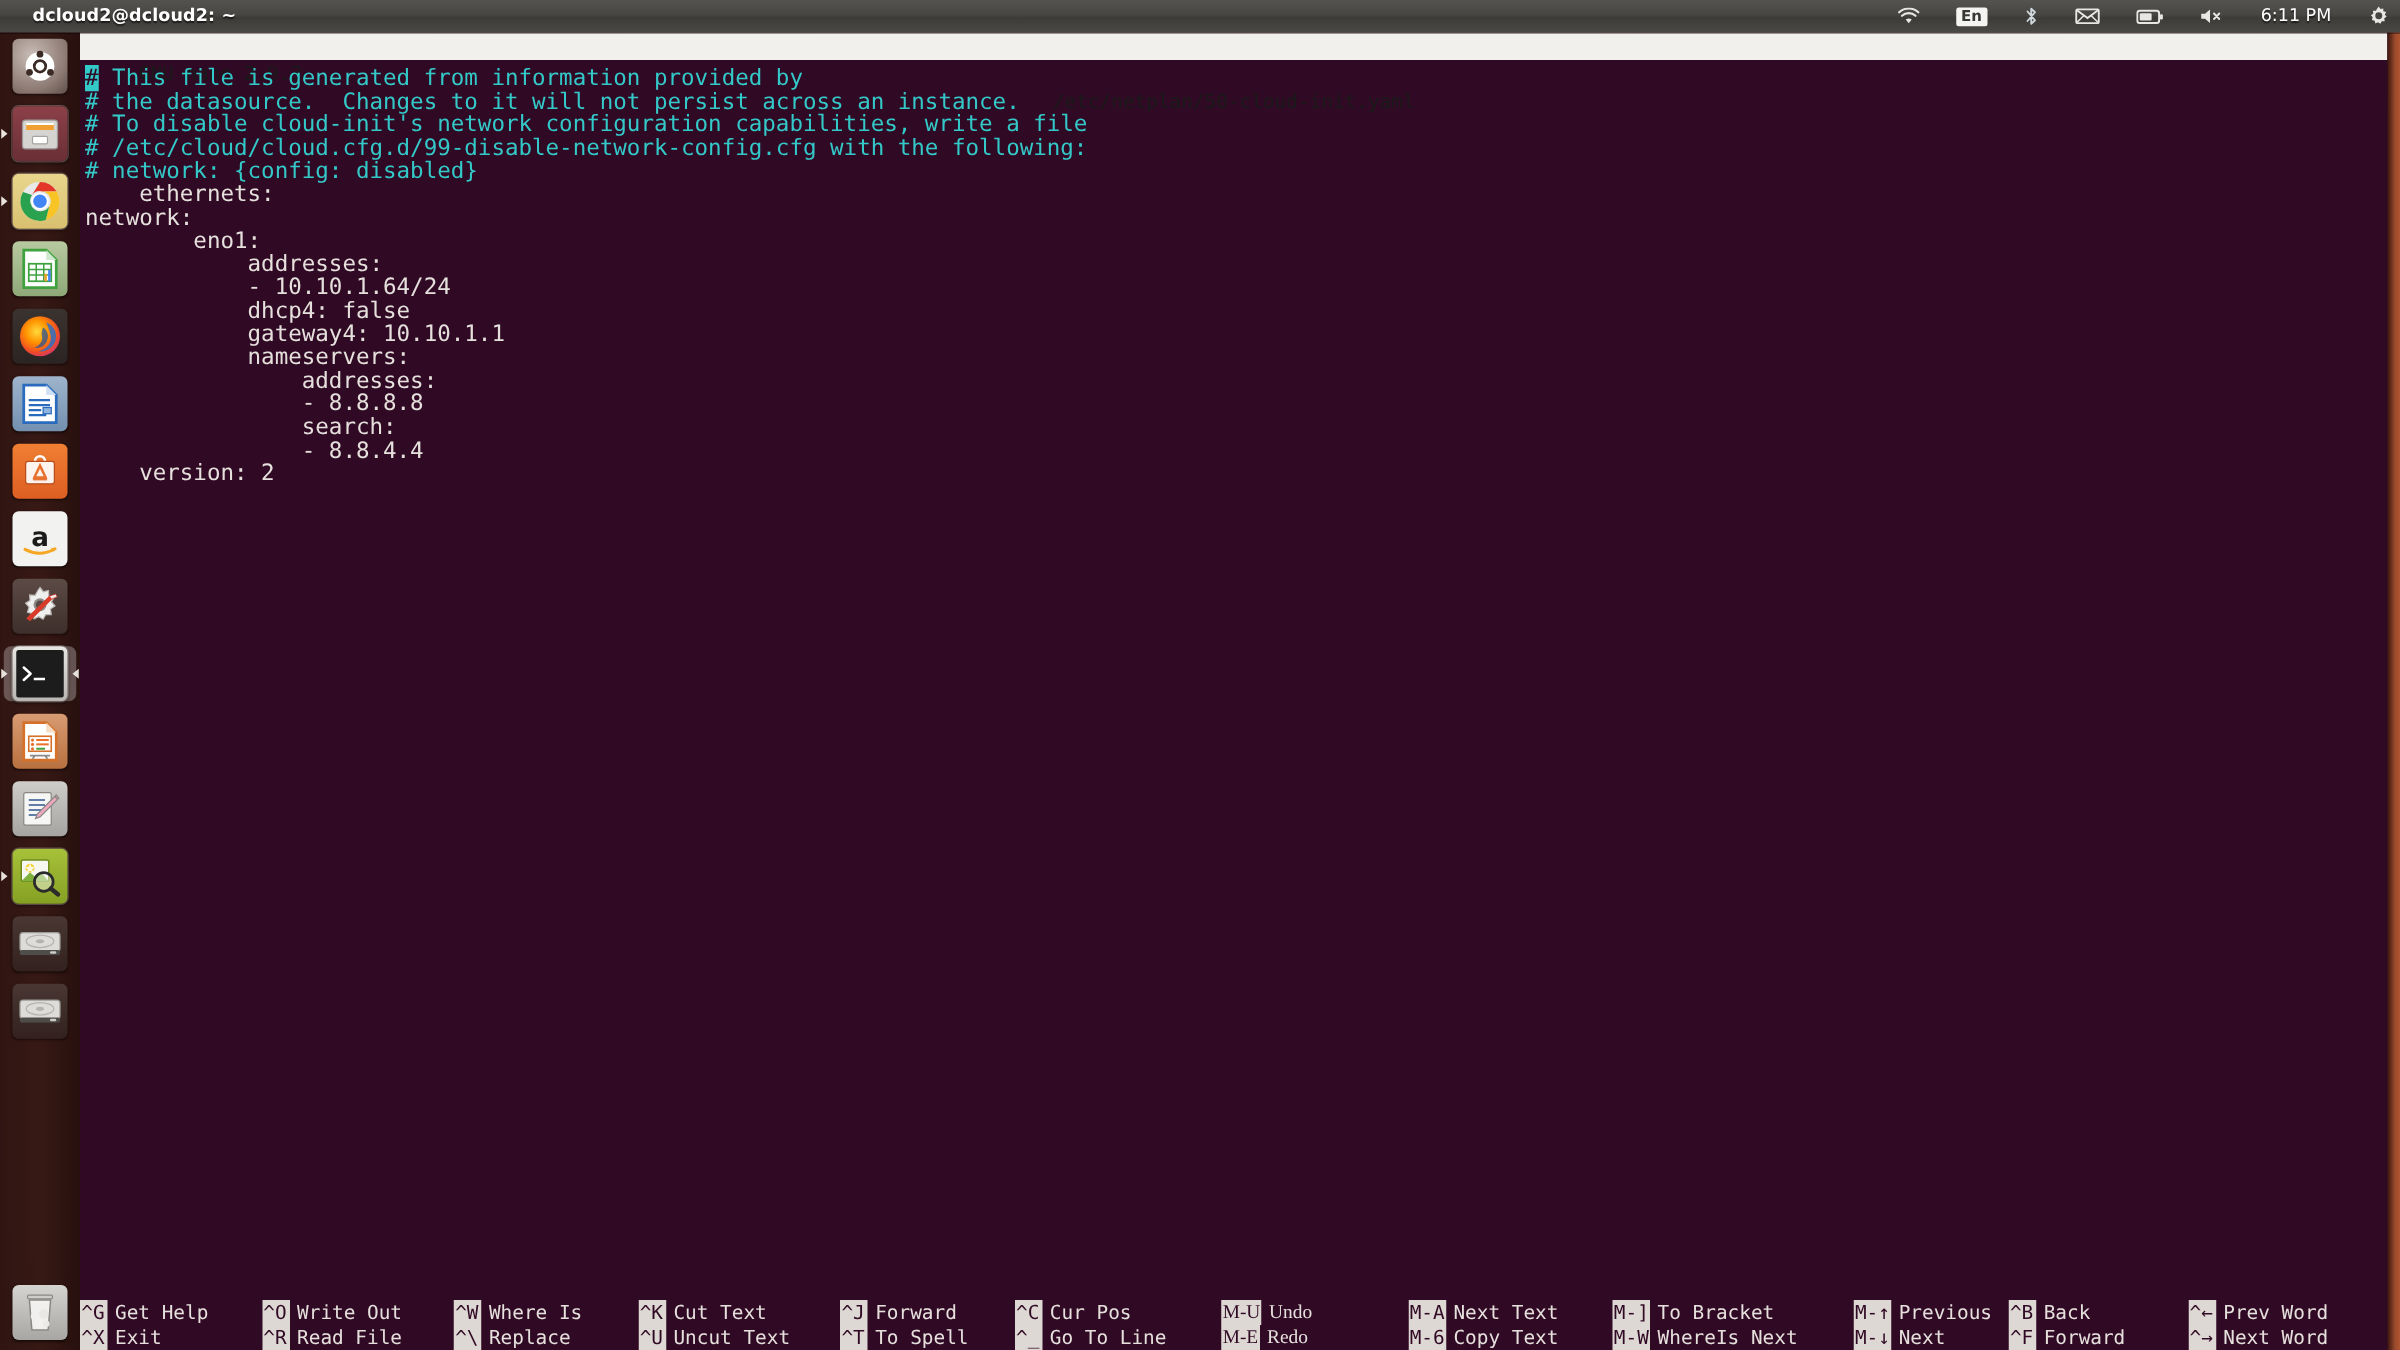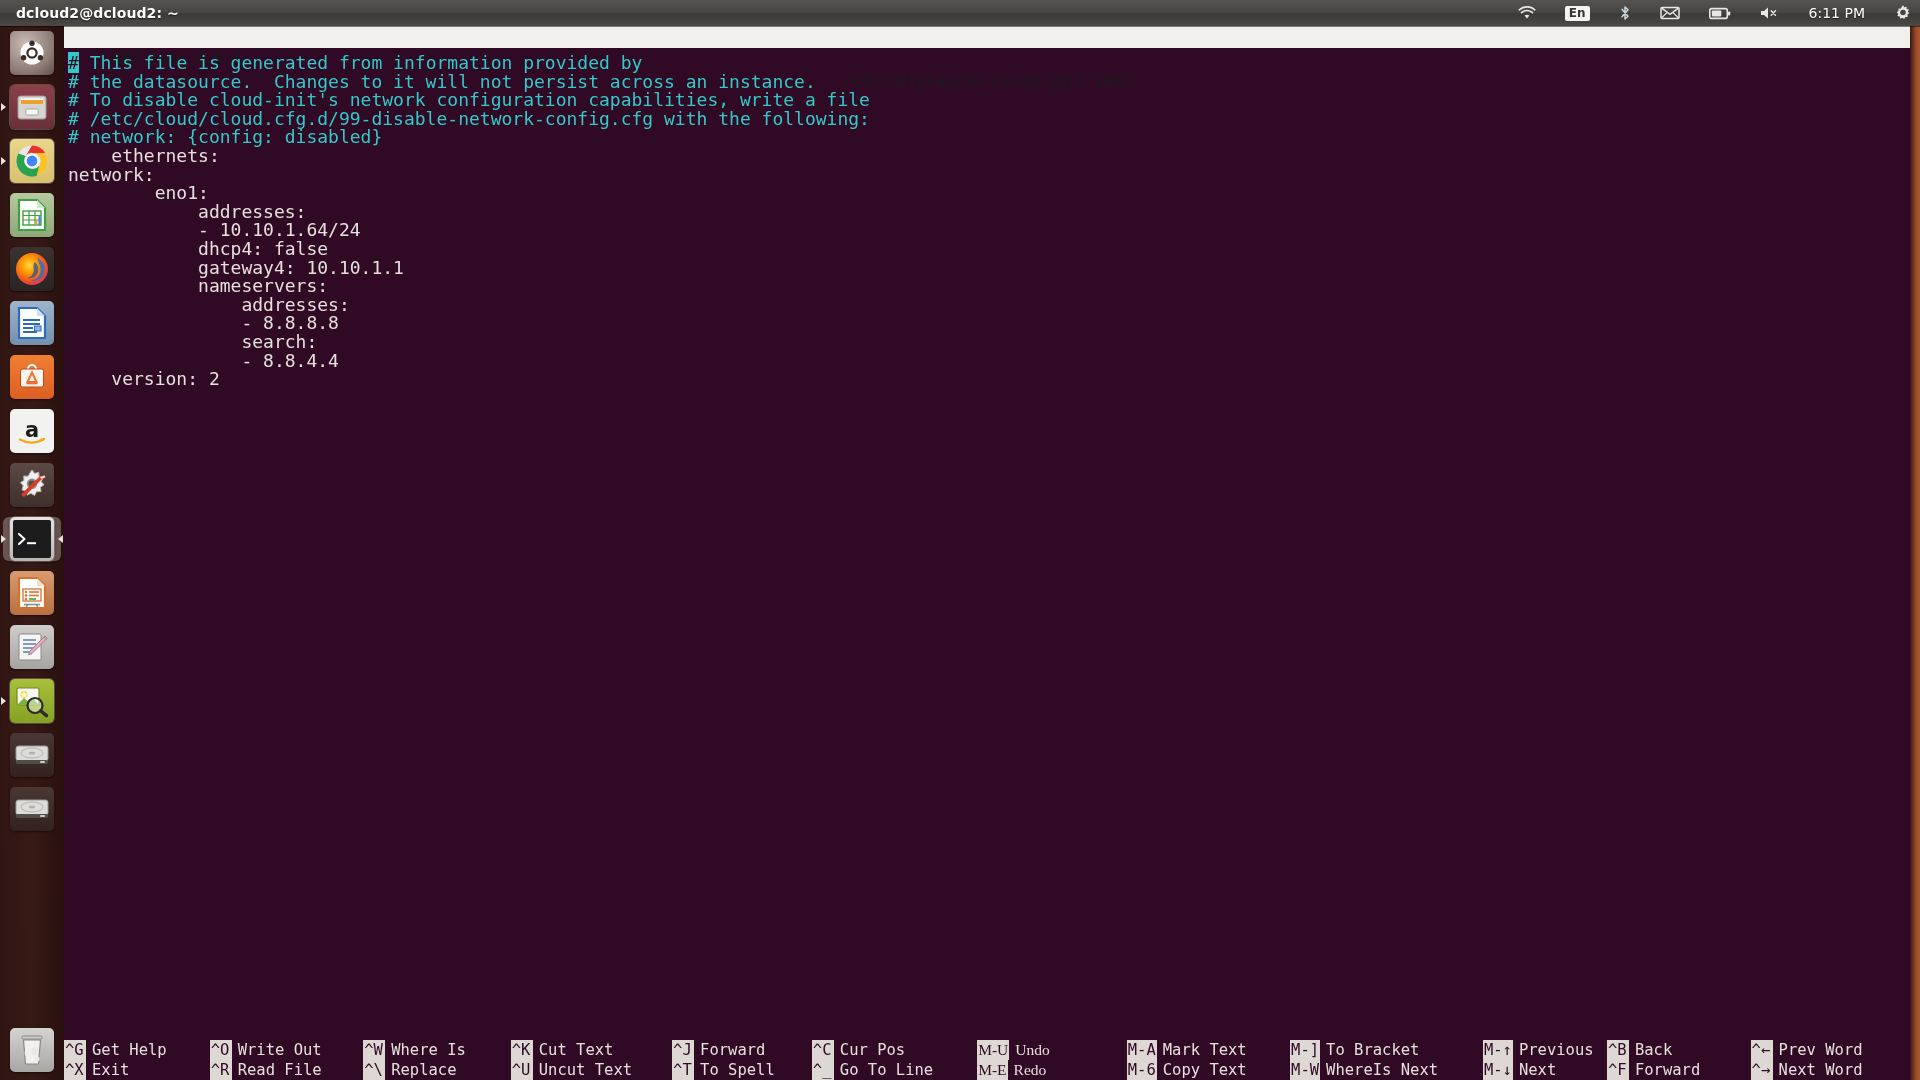--- a/index.html
+++ b/index.html
@@ -19,21 +19,21 @@
   
   #top-panel {
     position:absolute; left:0; top:0; width:1920px; height:26px;
     background:linear-gradient(to bottom,#545350 0%,#484643 45%,#3d3b38 55%,#4b4945 100%);
     display:flex; align-items:center;
     z-index:50;
     box-shadow:0 1px 0 rgba(0,0,0,.5);
   }
   #win-title {
     color:#ffffff; font-family:"DejaVu Sans", sans-serif;
-    font-size:14px; font-weight:bold; margin-left:16px;
+    font-size:14px; font-weight:bold; margin-left:26px;
     text-shadow:0 1px 1px rgba(0,0,0,.6);
     letter-spacing:.1px;
   }
   #tray { margin-left:auto; display:flex; align-items:center; gap:29px; padding-right:8px; }
   .tray-item { display:flex; align-items:center; justify-content:center; height:26px; }
   .tray-item svg { display:block; }
   #kbd-ind {
     background:#f4f4f2; color:#3a3835; font-family:"DejaVu Sans", sans-serif;
     font-size:12px; font-weight:bold; padding:1px 4px 2px 4px; border-radius:2px;
     line-height:1;
@@ -443,21 +443,21 @@
       </div>
       <div class="sc-col" style="width: 168px;">
         <div class="sc-row"><span class="key">^C</span><span class="lbl">Cur Pos</span></div>
         <div class="sc-row"><span class="key">^_</span><span class="lbl">Go To Line</span></div>
       </div>
       <div class="sc-col" style="width: 152px; font-family: Liberation Serif, serif;">
         <div class="sc-row"><span class="key">M-U</span><span class="lbl">Undo</span></div>
         <div class="sc-row"><span class="key">M-E</span><span class="lbl">Redo</span></div>
       </div>
       <div class="sc-col" style="width: 166px;">
-        <div class="sc-row"><span class="key">M-A</span><span class="lbl">Mark Text</span></div>
+        <div class="sc-row"><span class="key">M-A</span><span class="lbl">Next Text</span></div>
         <div class="sc-row"><span class="key">M-6</span><span class="lbl">Copy Text</span></div>
       </div>
       <div class="sc-col" style="width: 196px;">
         <div class="sc-row"><span class="key">M-]</span><span class="lbl">To Bracket</span></div>
         <div class="sc-row"><span class="key">M-W</span><span class="lbl">WhereIs Next</span></div>
       </div>
       <div class="sc-col" style="width: 126px;">
         <div class="sc-row"><span class="key">M-↑</span><span class="lbl">Previous</span></div>
         <div class="sc-row"><span class="key">M-↓</span><span class="lbl">Next</span></div>
       </div>

